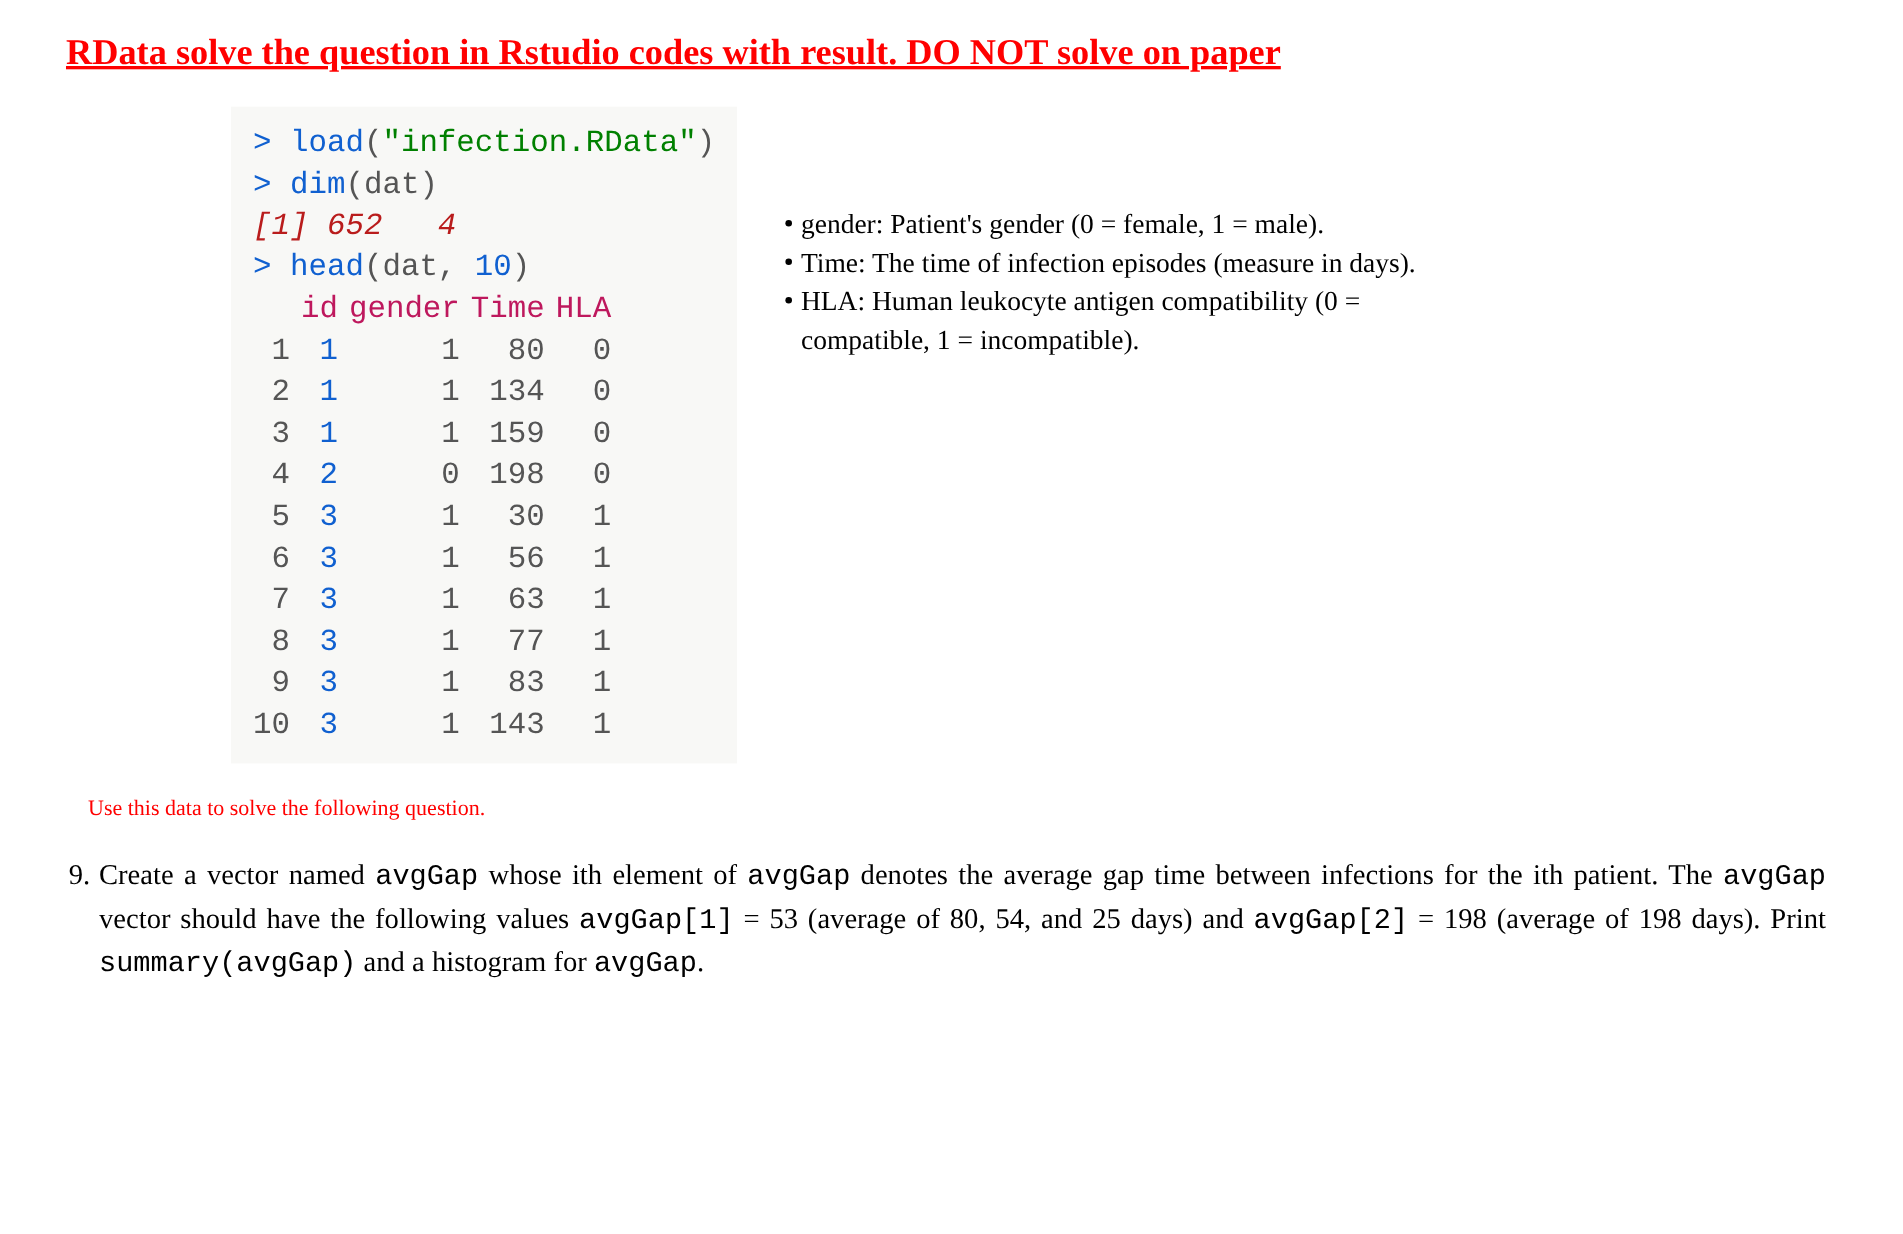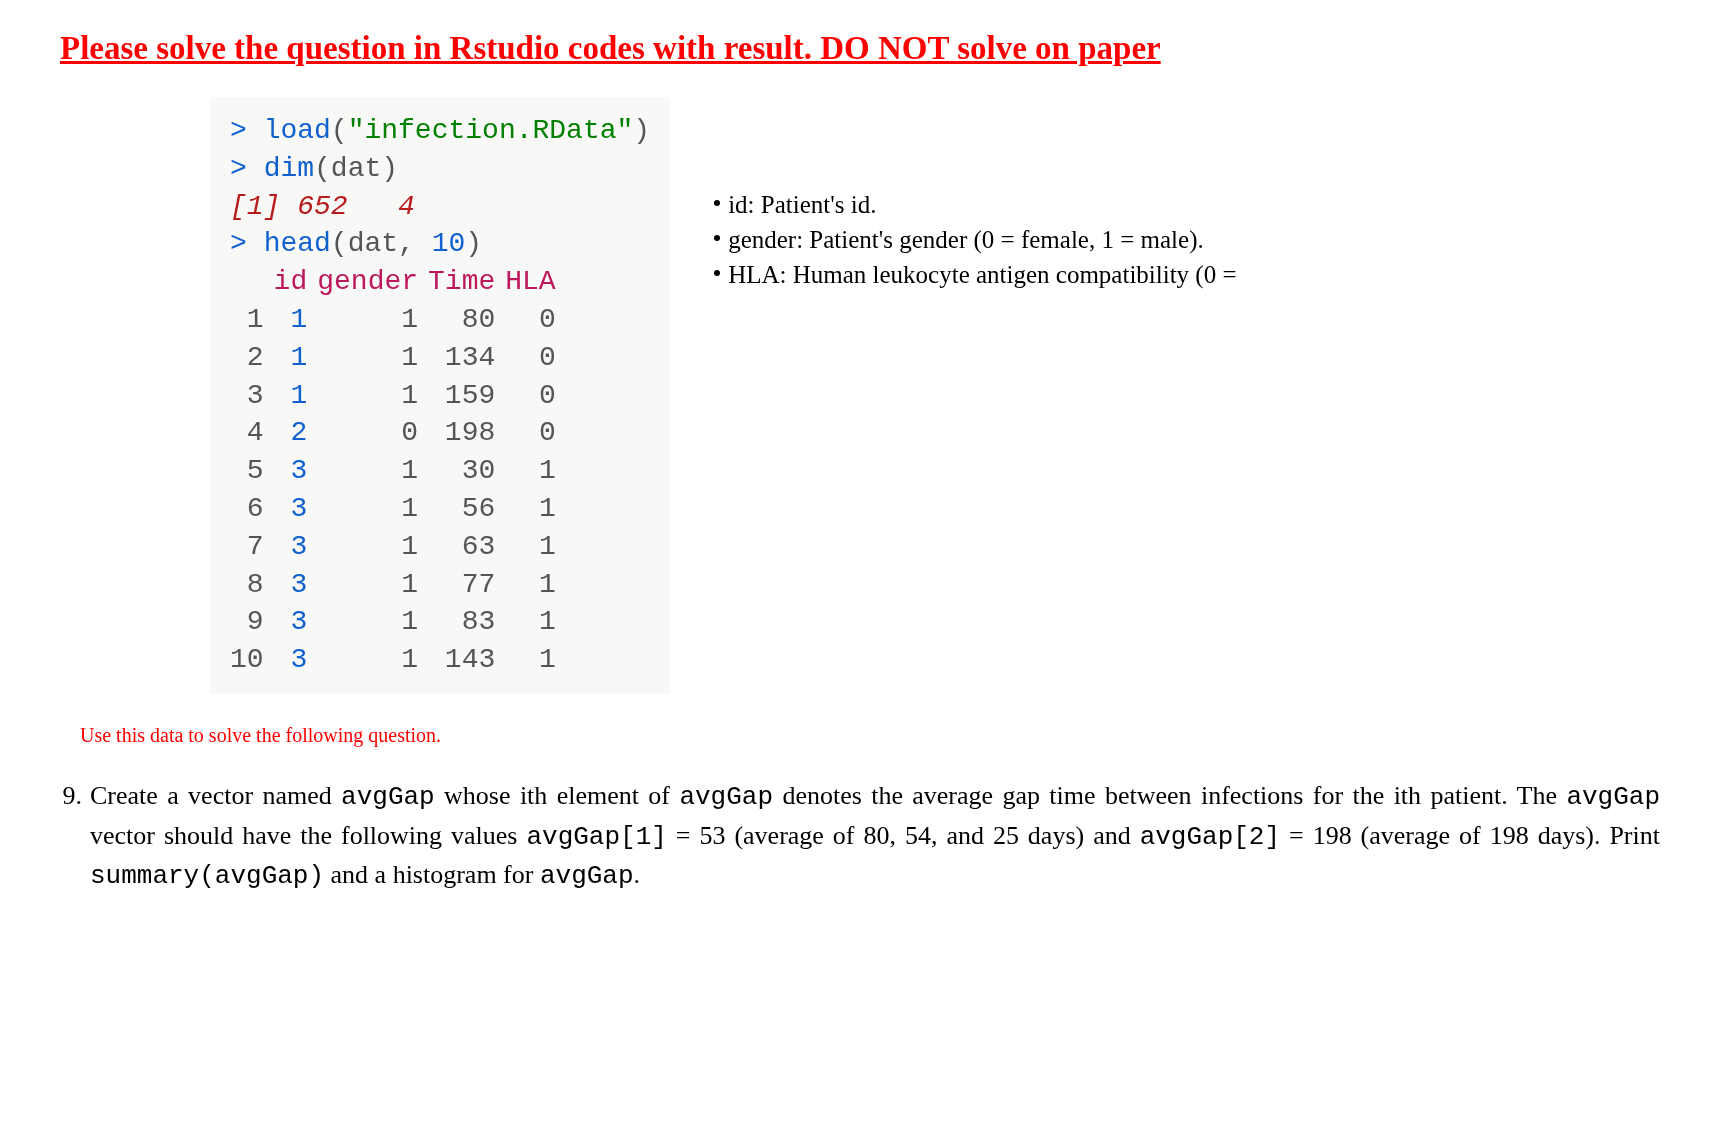--- a/index.html
+++ b/index.html
@@ -73,44 +73,45 @@
     .rtable { border-collapse: collapse; font-family: 'Courier New', monospace; font-size: 28px; color: #555; }
     .rtable td { text-align: right; padding: 0 10px 0 0; white-space: pre; }
     .rtable th { text-align: right; padding: 0 10px 0 0; font-weight: normal; color: #be185d; white-space: pre; }
     .rtable .idx { color: #555; }
     .rtable .idcell { color: #1060d0; }
     .rtable .rest { color: #555; }
   </style>
 </head>
 <body>
 
-<div class="title">Please solve the question in Rstudio codes with result. DO NOT solve on paper</div>
+<div class="title">RData solve the question in Rstudio codes with result. DO NOT solve on paper</div>
 
 <div class="code-area">
   <div class="code-block"><span class="prompt">&gt;</span> <span class="fn">load</span><span>(</span><span class="str">"infection.RData"</span><span>)</span>
 <span class="prompt">&gt;</span> <span class="fn">dim</span><span>(dat)</span>
 <span class="out">[1] 652   4</span>
 <span class="prompt">&gt;</span> <span class="fn">head</span><span>(dat, </span><span class="num">10</span><span>)</span>
 <table class="rtable">
 <tbody><tr>
   <th><span></span>  </th>
   <th>id</th>
   <th>gender</th>
   <th>Time</th>
   <th>HLA</th>
 </tr>
 </tbody><tbody id="rtable-body"><tr><td class="idx">1</td><td class="idcell">1</td><td class="rest">1</td><td class="rest">80</td><td class="rest">0</td></tr><tr><td class="idx">2</td><td class="idcell">1</td><td class="rest">1</td><td class="rest">134</td><td class="rest">0</td></tr><tr><td class="idx">3</td><td class="idcell">1</td><td class="rest">1</td><td class="rest">159</td><td class="rest">0</td></tr><tr><td class="idx">4</td><td class="idcell">2</td><td class="rest">0</td><td class="rest">198</td><td class="rest">0</td></tr><tr><td class="idx">5</td><td class="idcell">3</td><td class="rest">1</td><td class="rest">30</td><td class="rest">1</td></tr><tr><td class="idx">6</td><td class="idcell">3</td><td class="rest">1</td><td class="rest">56</td><td class="rest">1</td></tr><tr><td class="idx">7</td><td class="idcell">3</td><td class="rest">1</td><td class="rest">63</td><td class="rest">1</td></tr><tr><td class="idx">8</td><td class="idcell">3</td><td class="rest">1</td><td class="rest">77</td><td class="rest">1</td></tr><tr><td class="idx">9</td><td class="idcell">3</td><td class="rest">1</td><td class="rest">83</td><td class="rest">1</td></tr><tr><td class="idx">10</td><td class="idcell">3</td><td class="rest">1</td><td class="rest">143</td><td class="rest">1</td></tr></tbody>
 </table></div>
 
   <div class="desc">
     <ul>
-      <li>id: Patient's id.</li>
       <li>gender: Patient's gender (0 = female, 1 = male).</li>
+      <li>Time: The time of infection episodes (measure in days).</li>
       <li><span>HLA: Human leukocyte antigen compatibility (0 = </span></li>
     </ul>
+    <div style="padding-left:18px">compatible, 1 = incompatible).</div>
   </div>
 </div>
 
 <div class="subhead">Use this data to solve the following question.</div>
 
 <div class="question">
   <div class="qn">9.</div>
   <div class="qbody">
     <span>Create a vector named </span><span class="tt">avgGap</span><span> whose ith element of </span><span class="tt">avgGap</span><span> denotes the average gap time between infections for the ith patient.  The </span><span class="tt">avgGap</span><span> vector should have the following values </span><span class="tt">avgGap[1]</span><span> = 53 (average of 80, 54, and 25 days) and </span><span class="tt">avgGap[2]</span><span> = 198 (average of 198 days).  Print </span><span class="tt">summary(avgGap)</span><span> and a histogram for </span><span class="tt">avgGap</span><span>.</span>
   </div>

